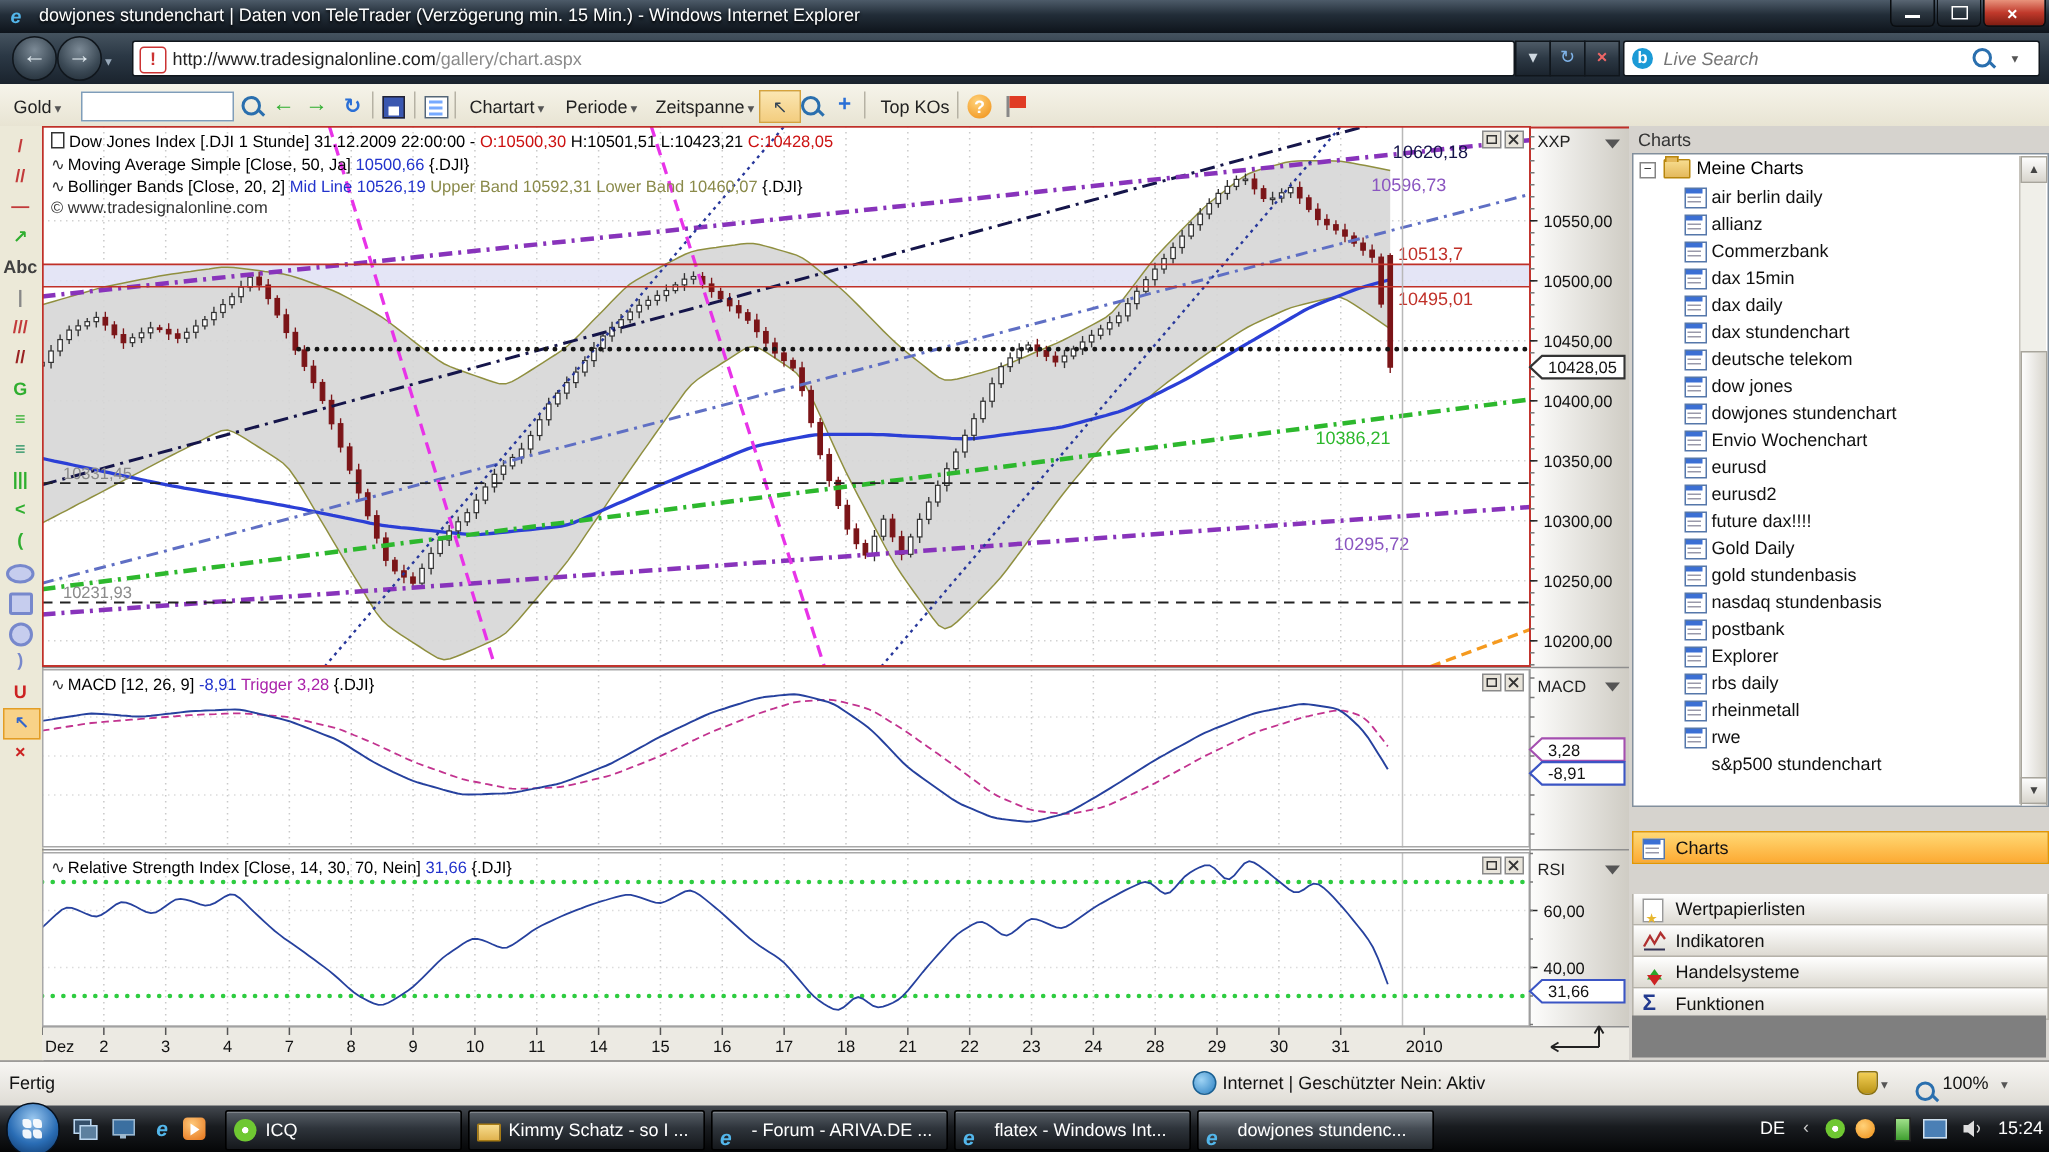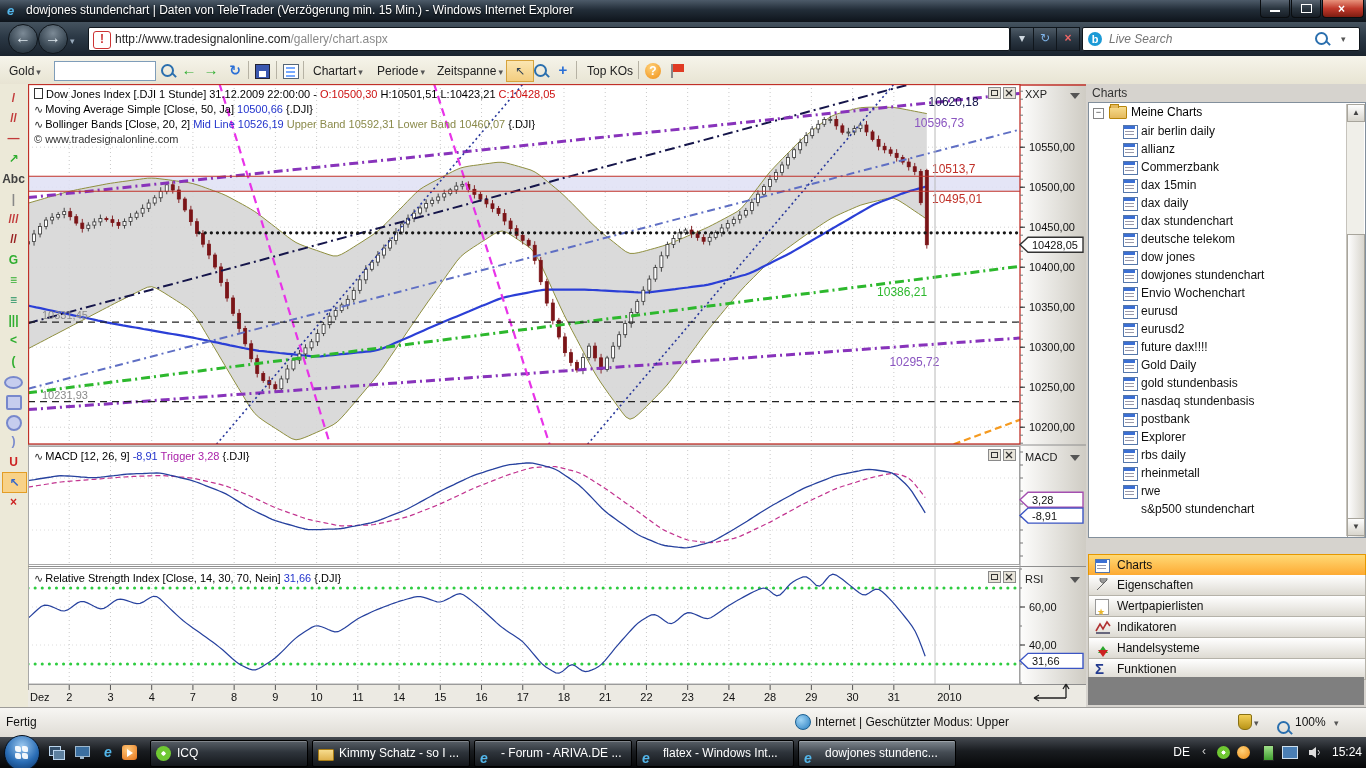--- a/index.html
+++ b/index.html
@@ -959,26 +959,20 @@
       <div id="sb-thumb"></div>
       <div class="sbarrow" style="bottom:0;">▼</div>
     </div>
   </div>
   <div class="sb-btn active" style="top:470px;">
     <div class="sb-ic">
         <div class="chart-ic" style="left:0;top:1px;"></div>
       </div>
     <span class="lbl">Charts</span>
   </div>
-  <div class="sb-btn" style="top:491px;">
-    <div class="sb-ic"><svg width="16" height="14">
-          <path d="M2 12 L9 5 a3.5 3.5 0 1 1 3 -3 l-7 7 z" fill="#9a9a9a" stroke="#666"></path>
-        </svg></div>
-    <span class="lbl">Eigenschaften</span>
-  </div>
   <div class="sb-btn" style="top:512px;">
     <div class="sb-ic">
         <div class="star-doc"></div>
       </div>
     <span class="lbl">Wertpapierlisten</span>
   </div>
   <div class="sb-btn" style="top:533px;">
     <div class="sb-ic"><svg width="16" height="14">
           <polyline points="1,11 5,4 8,9 12,2 15,6" fill="none" stroke="#b03030" stroke-width="1.6"></polyline>
           <line x1="1" y1="13" x2="15" y2="13" stroke="#335" stroke-width="1.4"></line>
@@ -992,21 +986,21 @@
   <div class="sb-btn" style="top:575px;">
     <div class="sb-ic sigma">Σ</div>
     <span class="lbl">Funktionen</span>
   </div>
   <div id="sb-filler"></div>
 </div>
 
 <div class="abs" id="statusbar">
   <span class="txt" style="left:6px;">Fertig</span>
   <div class="globe" style="left:795px;"></div>
-  <span class="txt" style="left:815px;">Internet | Geschützter Modus: Upper</span>
+  <span class="txt" style="left:815px;">Internet | Geschützter Nein: Aktiv</span>
   <div class="shield" style="left:1238px;"></div>
   <span class="txt caret" style="left:1254px;top:10px;">▾</span>
   <div class="mag" style="left:1277px;top:13px;"></div>
   <span class="txt" style="left:1295px;">100%</span>
   <span class="txt caret" style="left:1334px;top:10px;">▾</span>
 </div>
 
 <div class="abs" id="taskbar">
   <div id="startorb">
     <div class="orbflag">

